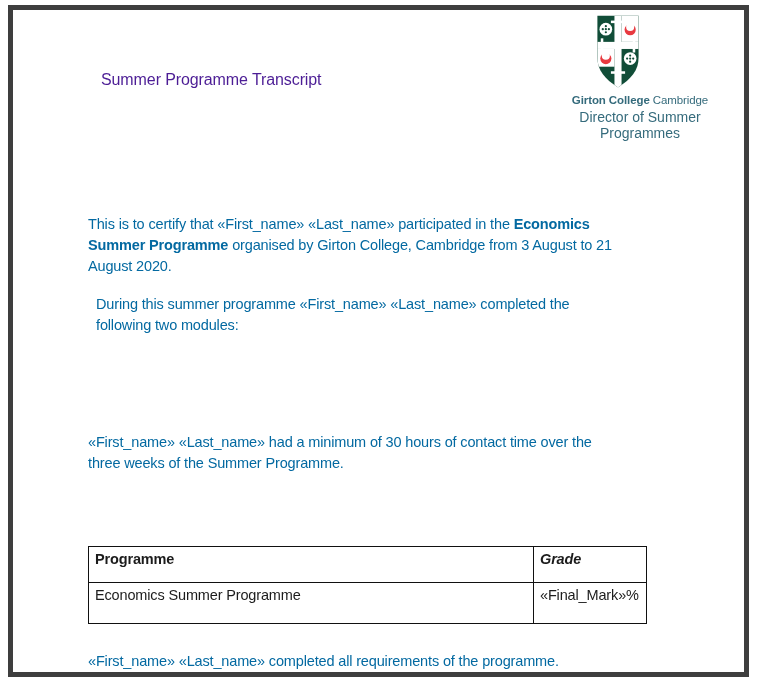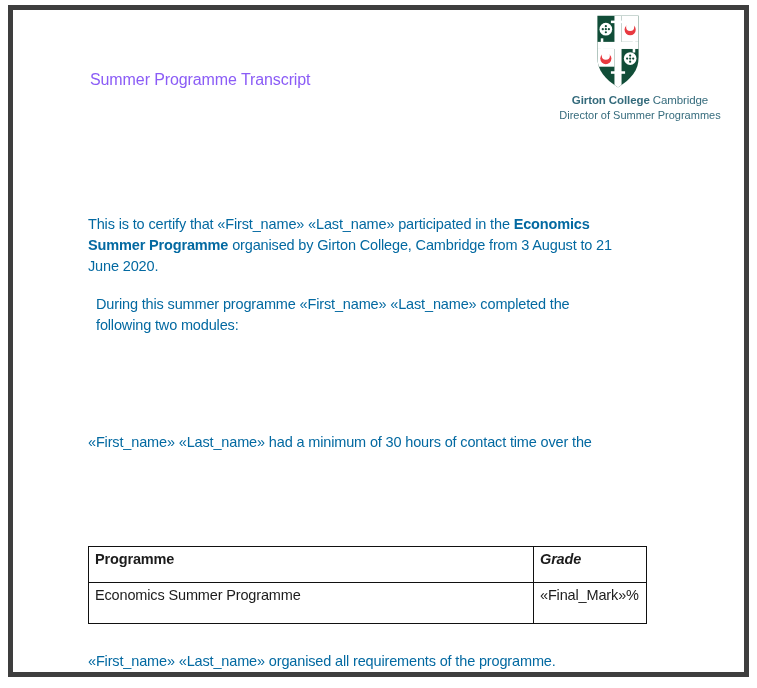--- a/index.html
+++ b/index.html
@@ -1,26 +1,26 @@
 <!DOCTYPE html>
 <html><head>
 <meta charset="utf-8">
 <style>
   html,body{margin:0;padding:0;background:#ffffff;}
   body{width:757px;height:688px;position:relative;overflow:hidden;
        font-family:"Liberation Sans",sans-serif;color:#1c1c1c;}
   .page-frame{position:absolute;left:8px;top:5px;width:741px;height:672px;
        box-sizing:border-box;border:5px solid #3e3e3e;background:#ffffff;}
-  .page-title{position:absolute;left:77px;top:61px;font-size:16px;color:#8b5cf6;letter-spacing:-0.1px;}
+  .page-title{position:absolute;left:88px;top:61px;font-size:16px;color:#4c1d95;letter-spacing:-0.1px;}
   
   .logo{position:absolute;left:542px;top:4px;width:170px;height:112px;text-align:center;}
   .crest{position:absolute;left:40px;top:0;}
   .logo-name{position:absolute;left:0;top:80px;width:100%;font-size:11.5px;color:#356b7c;letter-spacing:-0.1px;}
   .logo-name b{font-weight:bold;text-align:center;}
-  .logo-subtitle{position:absolute;left:0;top:95px;width:100%;font-size:11px;color:#356b7c;}
+  .logo-subtitle{position:absolute;left:0;top:95px;width:100%;font-size:14px;color:#356b7c;}
   
   .para{position:absolute;left:75px;width:645px;font-size:14.5px;line-height:20.8px;
         letter-spacing:-0.15px;color:#0369a1;}
   .para b{font-weight:bold;}
   .p-certify{top:204px;}
   .p-during{top:284px;margin-left:8px;}
   .p-modules{top:343px;}
   .p-contact{top:422px;}
   .p-assessed{top:480px;}
   .p-completion{top:641px;}
@@ -83,37 +83,37 @@
           <circle cx="63" cy="88" r="2.2"></circle>
             <circle cx="75" cy="88" r="2.2"></circle>
           <circle cx="69" cy="88" r="2.2"></circle>
         </g>
       </g>
     </svg>
     <div class="logo-name"><b>Girton College</b><span> Cambridge</span></div>
     <div class="logo-subtitle">Director of Summer Programmes</div>
   </div>
 
-  <div class="para p-certify"><span>This is to certify that «First_name» «Last_name» participated in the </span><b>Economics</b><br><b>Summer Programme</b><span> organised by Girton College, Cambridge from 3 August to 21</span><br><span>June 2020.</span></div>
+  <div class="para p-certify"><span>This is to certify that «First_name» «Last_name» participated in the </span><b>Economics</b><br><b>Summer Programme</b><span> organised by Girton College, Cambridge from 3 August to 21</span><br><span>August 2020.</span></div>
 
   <div class="para p-during"><span>During this summer programme «First_name» «Last_name» completed the</span><br><span>following two modules:</span></div>
 
   <div class="para p-modules"><br></div>
 
-  <div class="para p-contact"><span>«First_name» «Last_name» had a minimum of 30 hours of contact time over the</span><br></div>
+  <div class="para p-contact"><span>«First_name» «Last_name» had a minimum of 30 hours of contact time over the</span><br><span>three weeks of the Summer Programme.</span></div>
 
 
   <table class="grade-table">
     <tbody>
         <tr class="row-head">
       <th class="col-programme">Programme</th>
       <th class="col-grade">Grade</th>
     </tr>
     <tr class="row-data">
       <td>Economics Summer Programme</td>
       <td>«Final_Mark»%</td>
     </tr>
   </tbody>
     </table>
 
-  <div class="para p-completion">«First_name» «Last_name» organised all requirements of the programme.</div>
+  <div class="para p-completion">«First_name» «Last_name» completed all requirements of the programme.</div>
 
 </div>
 
 </body></html>

